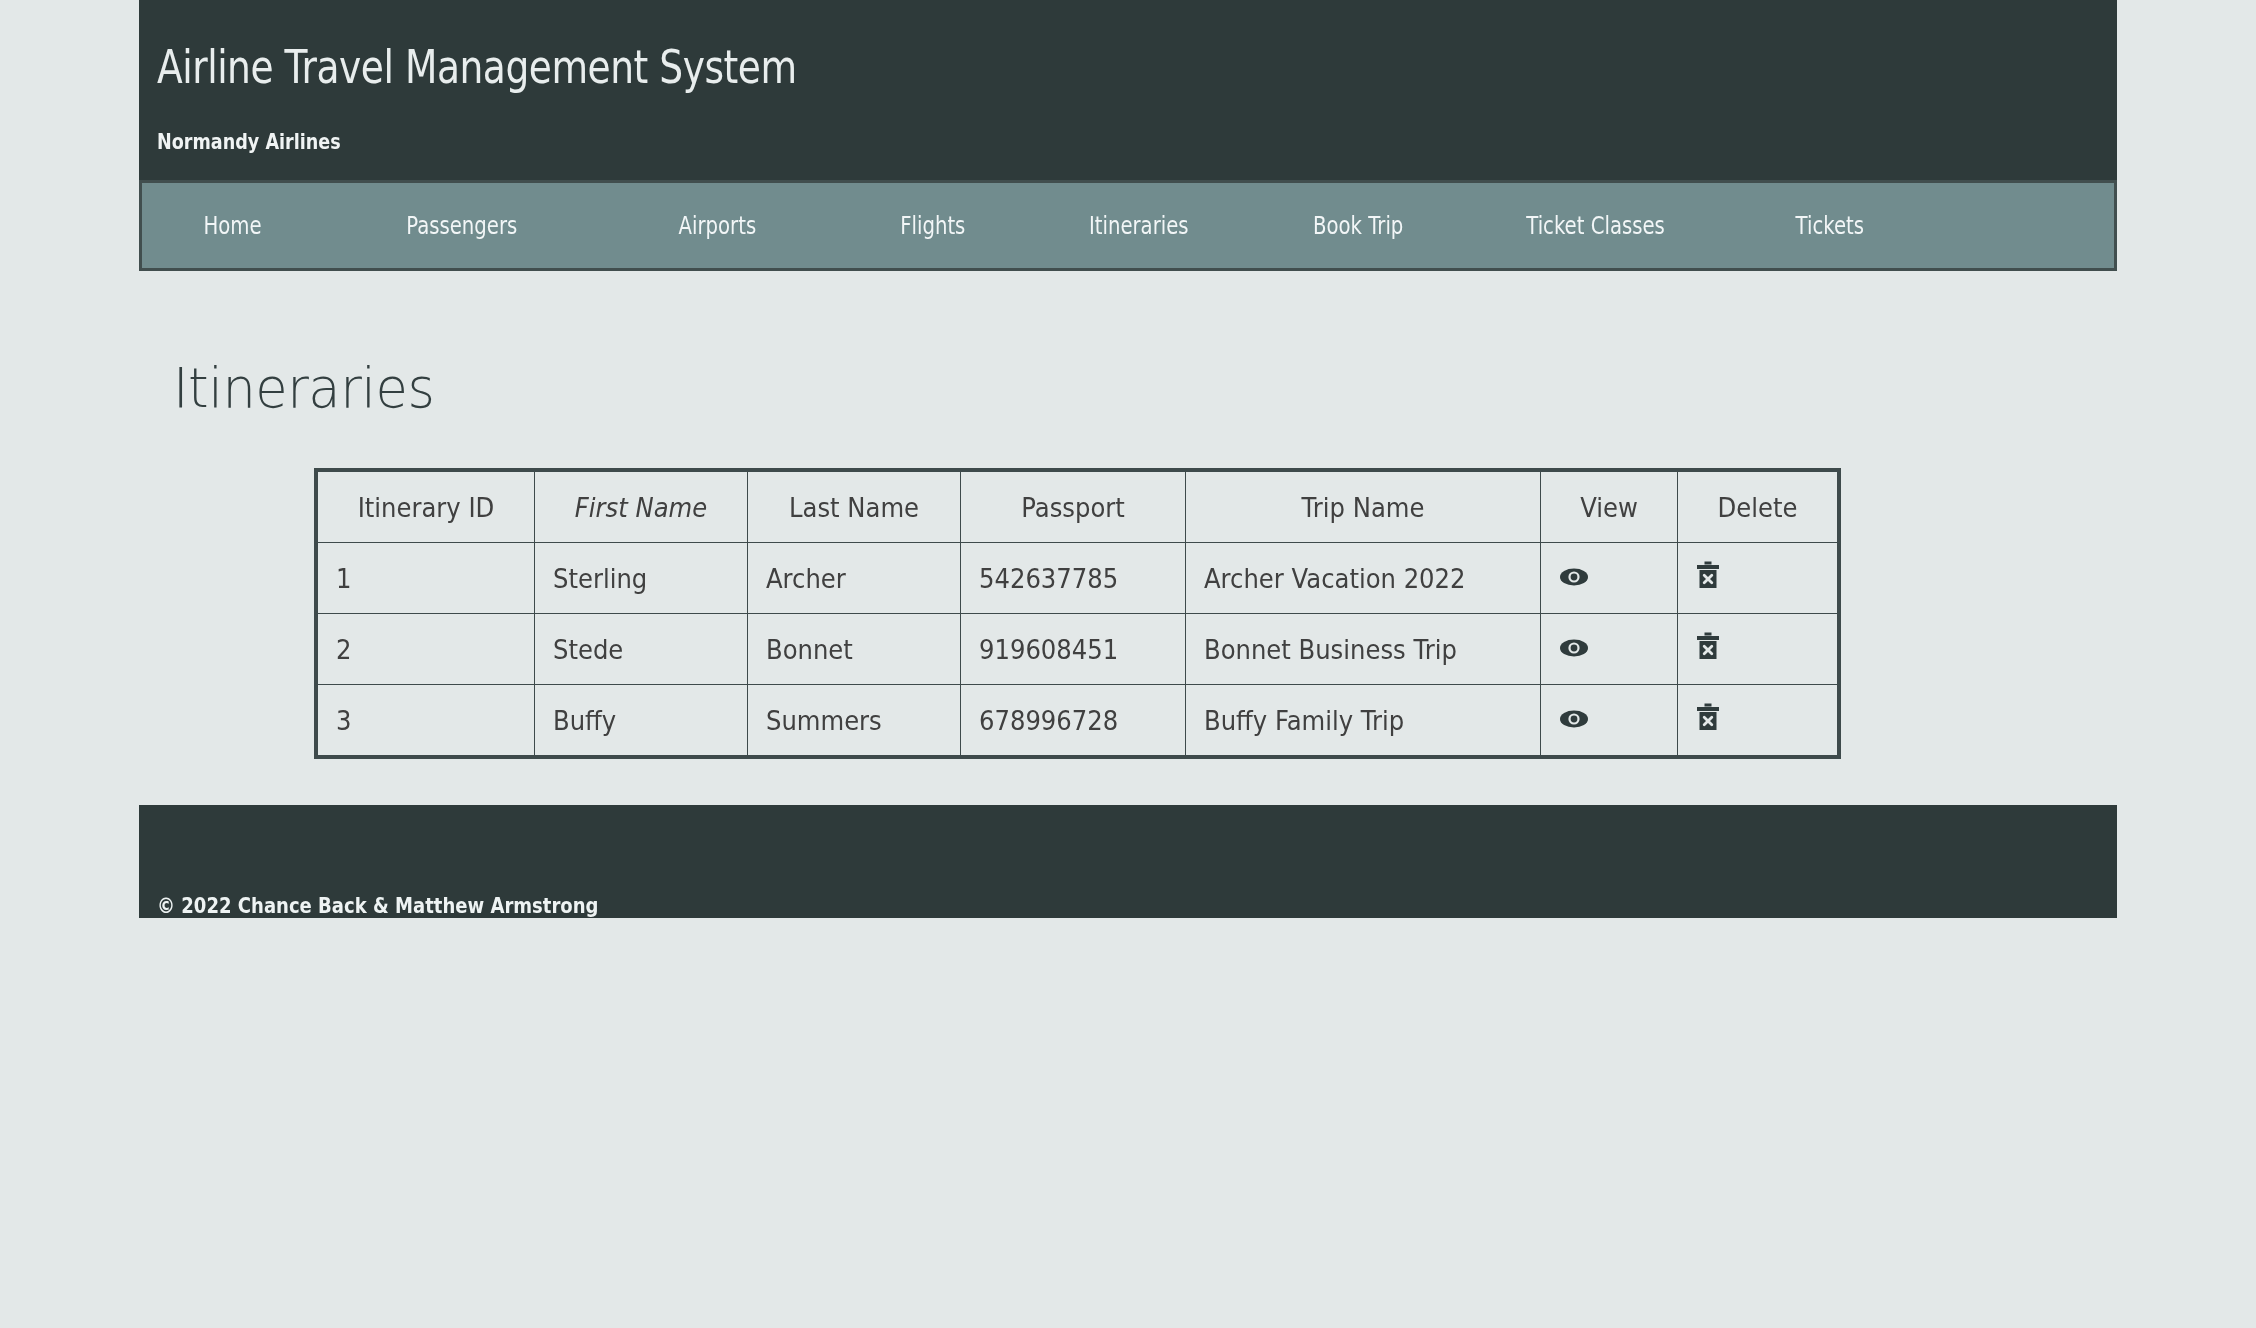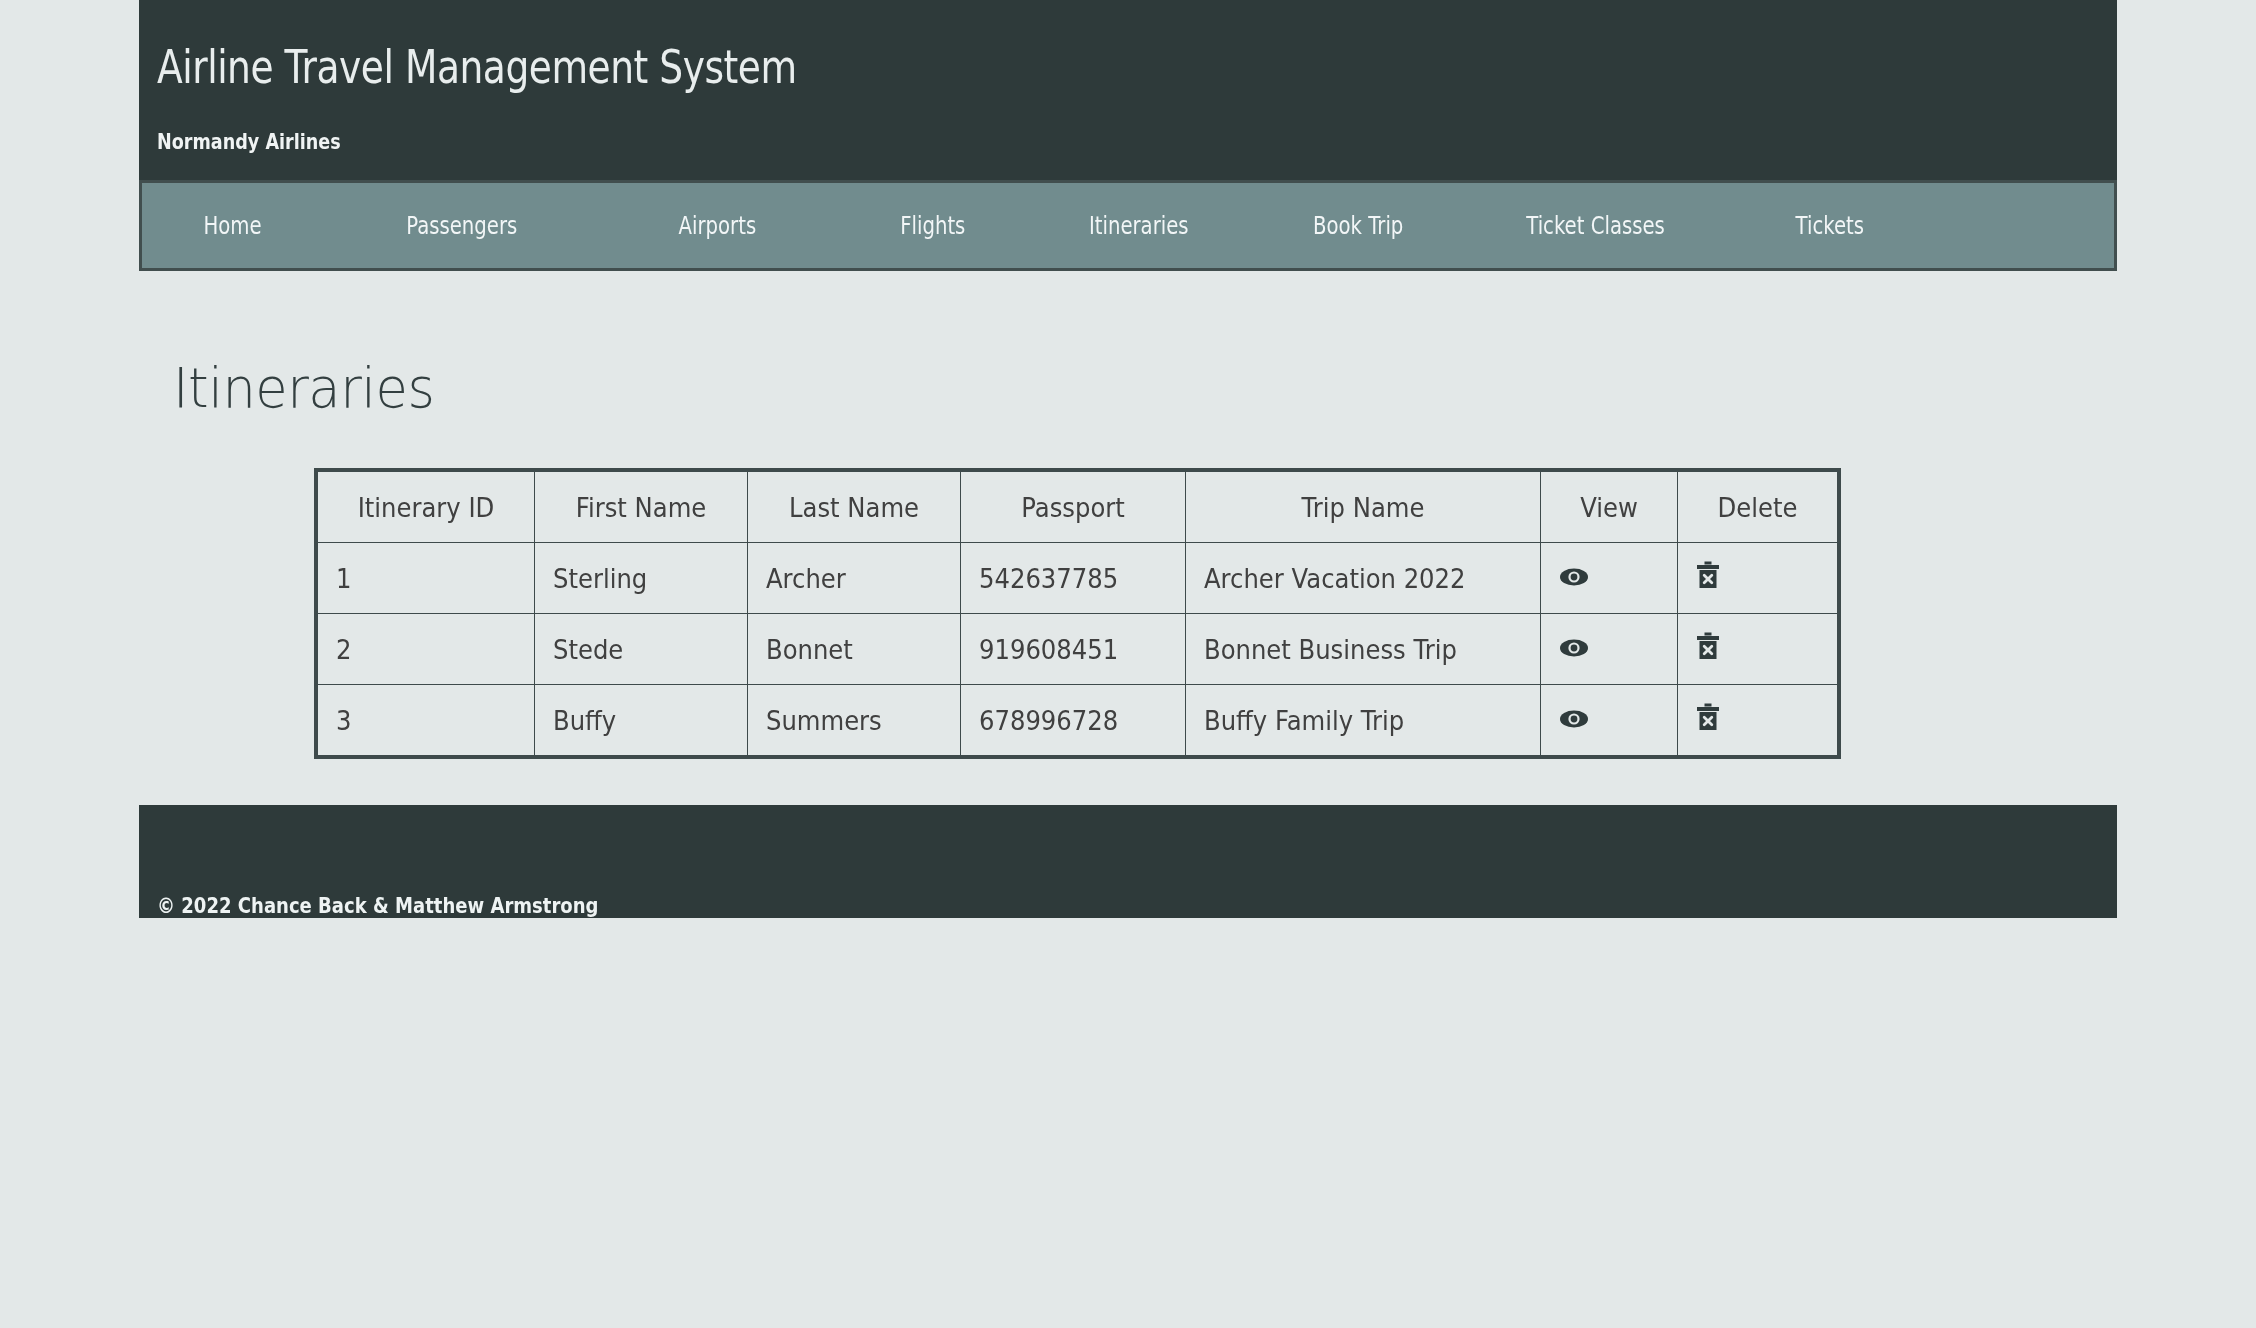--- a/index.html
+++ b/index.html
@@ -144,21 +144,21 @@
   .th-inner, .td-inner {
     display: block;
     transform: scaleX(0.90);
     white-space: nowrap;
   }
 
   .th-inner { transform-origin: center center; }
   .td-inner { transform-origin: left center; }
 
   .col-id     { width: 180px; }
-  .col-first  { width: 176px; }
+  .col-first  { width: 176px; font-style: italic; }
   .col-last   { width: 176px; }
   .col-pass   { width: 188px; }
   .col-trip   { width: 318px; }
   .col-view   { width: 100px; }
   .col-delete { width: 123px; }
 
   td.action-cell {
     text-align: left;
     padding-left: 24px;
   }

